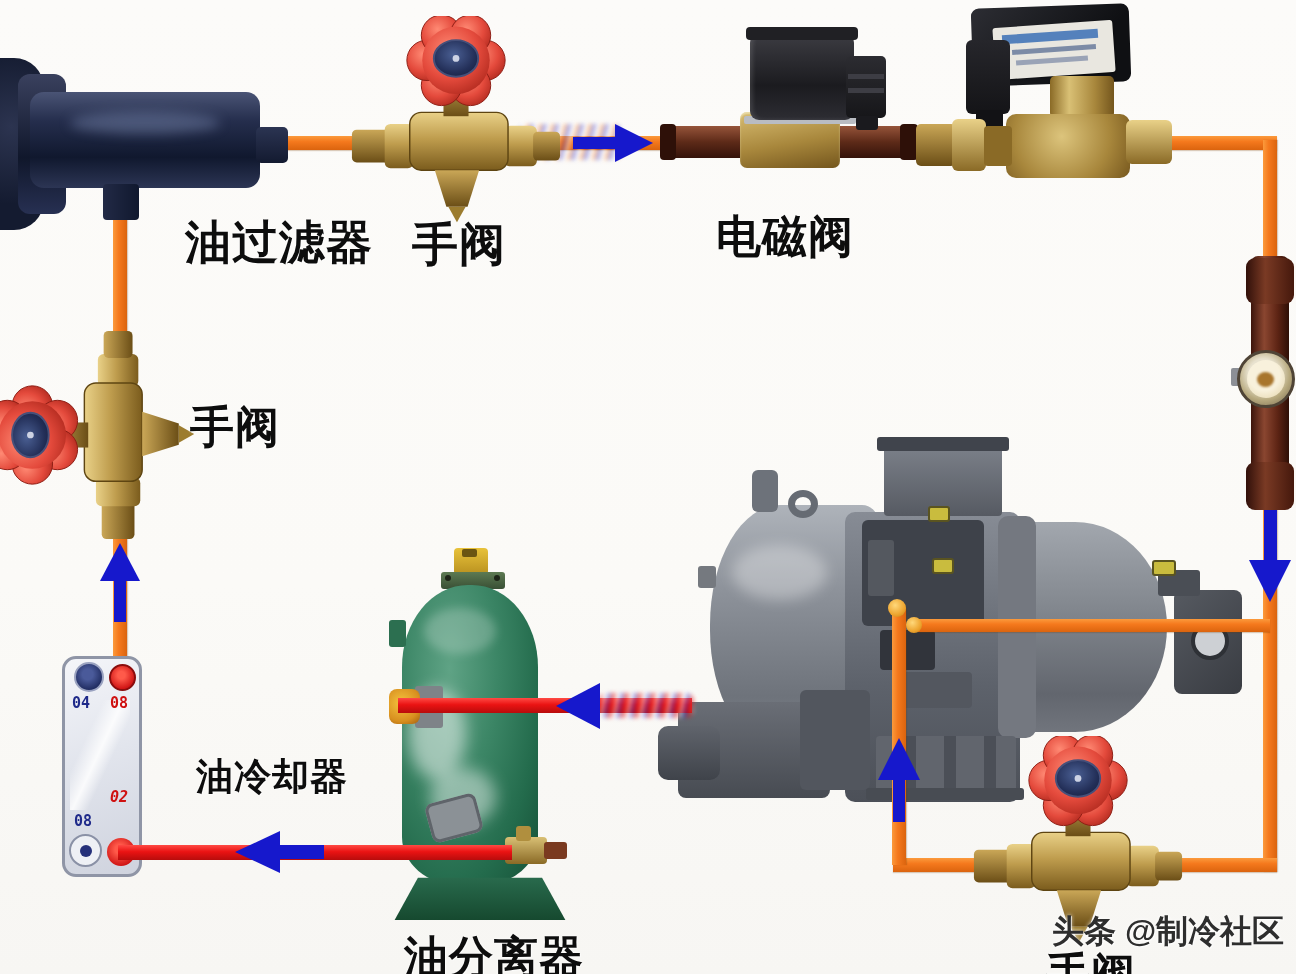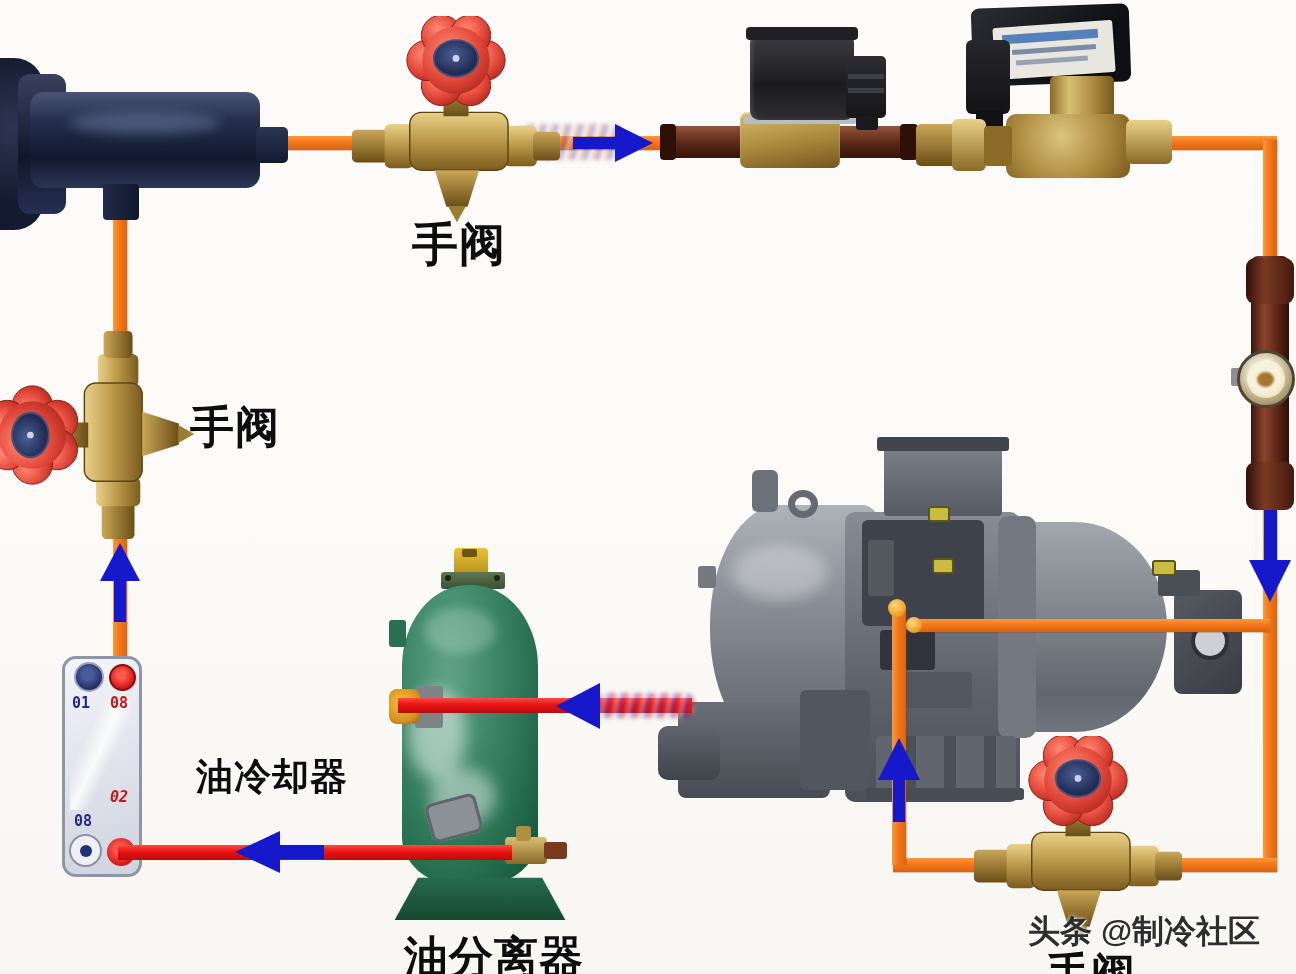--- a/index.html
+++ b/index.html
@@ -13,21 +13,21 @@
   .dot{position:absolute;border-radius:50%;z-index:16;}
   
   .astem{position:absolute;background:#1618cc;z-index:17;}
   .ahead{position:absolute;width:0;height:0;z-index:17;}
   
   .lbl{position:absolute;color:#0d0d0d;font-weight:900;z-index:30;letter-spacing:1px;
        text-shadow:0 0 3px rgba(255,255,255,.9),1px 1px 0 rgba(255,255,255,.5);white-space:nowrap;}
   .portlbl{position:absolute;font-weight:bold;font-size:15px;z-index:24;font-family:"DejaVu Sans Mono","Liberation Mono",monospace;}
   .blurzone{position:absolute;filter:blur(2px);opacity:.75;border-radius:8px;z-index:11;}
   .wm{position:absolute;color:#2e2e2e;font-weight:700;z-index:31;white-space:nowrap;
-      text-shadow:0 0 4px rgba(255,255,255,.95),1px 1px 0 rgba(255,255,255,.7);}
+      text-shadow:0 0 4px rgba(255,255,255,.95),1px 1px 0 rgba(255,255,255,.7);margin-left:24px;}
   .machine{position:absolute;}
 </style>
 </head>
 <body>
 
 <div id="canvas">
 
   <div class="pipe-o" style="left:283px;top:136px;width:994px;height:14px;"></div>
   <div class="pipe-ov" style="left:1263px;top:140px;width:14px;height:124px;"></div>
   <div class="pipe-ov" style="left:1263px;top:503px;width:14px;height:369px;"></div>
@@ -216,27 +216,29 @@
   </div>
 
   <div class="machine" style="left:0;top:0;z-index:20;">
     <div class="abs" style="left:62px;top:656px;width:80px;height:221px;border-radius:14px;border:3px solid #8f95a6;box-sizing:border-box;background:linear-gradient(160deg,#f4f5f9 0%,#e2e5ed 45%,#cfd3de 100%);"></div>
     <div class="abs" style="left:70px;top:700px;width:60px;height:110px;background:linear-gradient(115deg,transparent 30%,rgba(255,255,255,.85) 48%,transparent 62%);"></div>
     <div class="abs" style="left:74px;top:662px;width:30px;height:30px;border-radius:50%;background:radial-gradient(circle at 45% 40%,#4a5a9a 25%,#1e2a5e 75%);border:2px solid #9aa2c0;box-sizing:border-box;z-index:21;"></div>
     <div class="abs" style="left:109px;top:664px;width:27px;height:27px;border-radius:50%;background:radial-gradient(circle at 45% 40%,#ff5a4a 20%,#d01515 72%);border:2px solid #8a0d0d;box-sizing:border-box;z-index:21;"></div>
     <div class="abs" style="left:69px;top:834px;width:33px;height:33px;border-radius:50%;background:#eef0f5;border:2px solid #8a91a6;box-sizing:border-box;z-index:21;"></div>
     <div class="abs" style="left:80px;top:845px;width:12px;height:12px;border-radius:50%;background:#25307a;z-index:22;"></div>
     <div class="abs" style="left:107px;top:838px;width:28px;height:28px;border-radius:50%;background:radial-gradient(circle at 45% 40%,#ff5a4a 20%,#d01515 72%);z-index:23;"></div>
-    <div class="portlbl" style="left:72px;top:694px;color:#1f2a8a;">01</div>
+    <div class="portlbl" style="left:72px;top:694px;color:#1f2a8a;">04</div>
     <div class="portlbl" style="left:110px;top:694px;color:#cf1111;">08</div>
     <div class="portlbl" style="left:74px;top:812px;color:#1f2a8a;">08</div>
     <div class="portlbl" style="left:110px;top:788px;color:#cf1111;font-style:italic;">02</div>
   </div>
 
+  <div class="lbl" style="left:185px;top:212px;font-size:46px;">油过滤器</div>
   <div class="lbl" style="left:412px;top:214px;font-size:46px;">手阀</div>
+  <div class="lbl" style="left:716px;top:207px;font-size:45px;">电磁阀</div>
   <div class="lbl" style="left:190px;top:398px;font-size:44px;">手阀</div>
   <div class="lbl" style="left:196px;top:752px;font-size:37px;text-align:center;">油冷却器</div>
   <div class="lbl" style="left:404px;top:928px;font-size:44px;">油分离器</div>
   <div class="lbl" style="left:1046px;top:945px;font-size:44px;">手阀</div>
 
   <div class="wm" style="left:1028px;top:910px;font-size:32px;">头条 @制冷社区</div>
 
 </div>
 
 </body></html>

